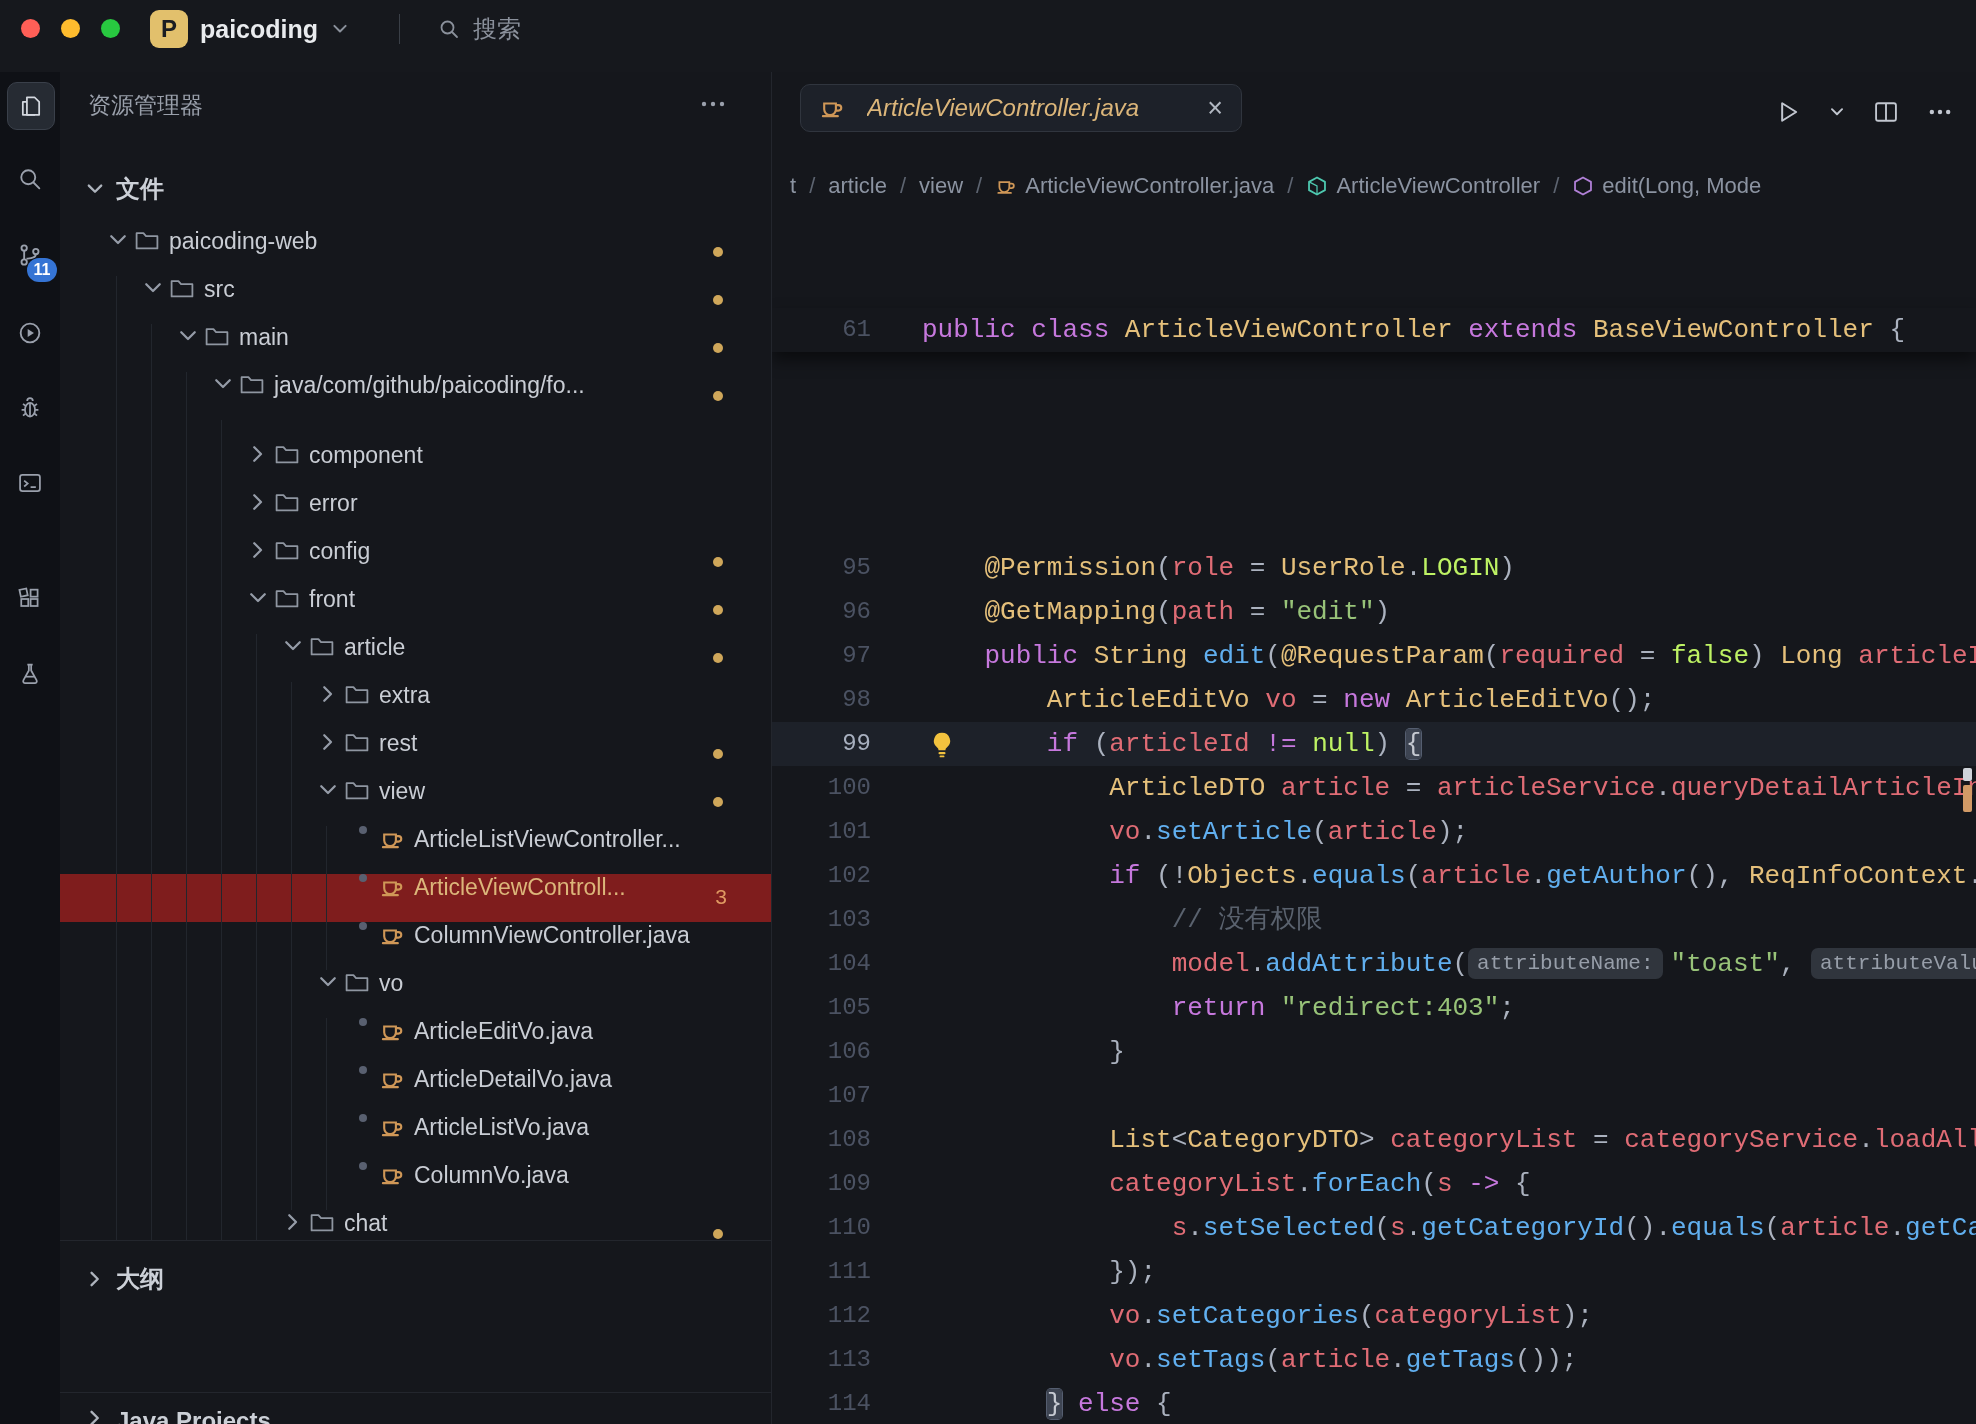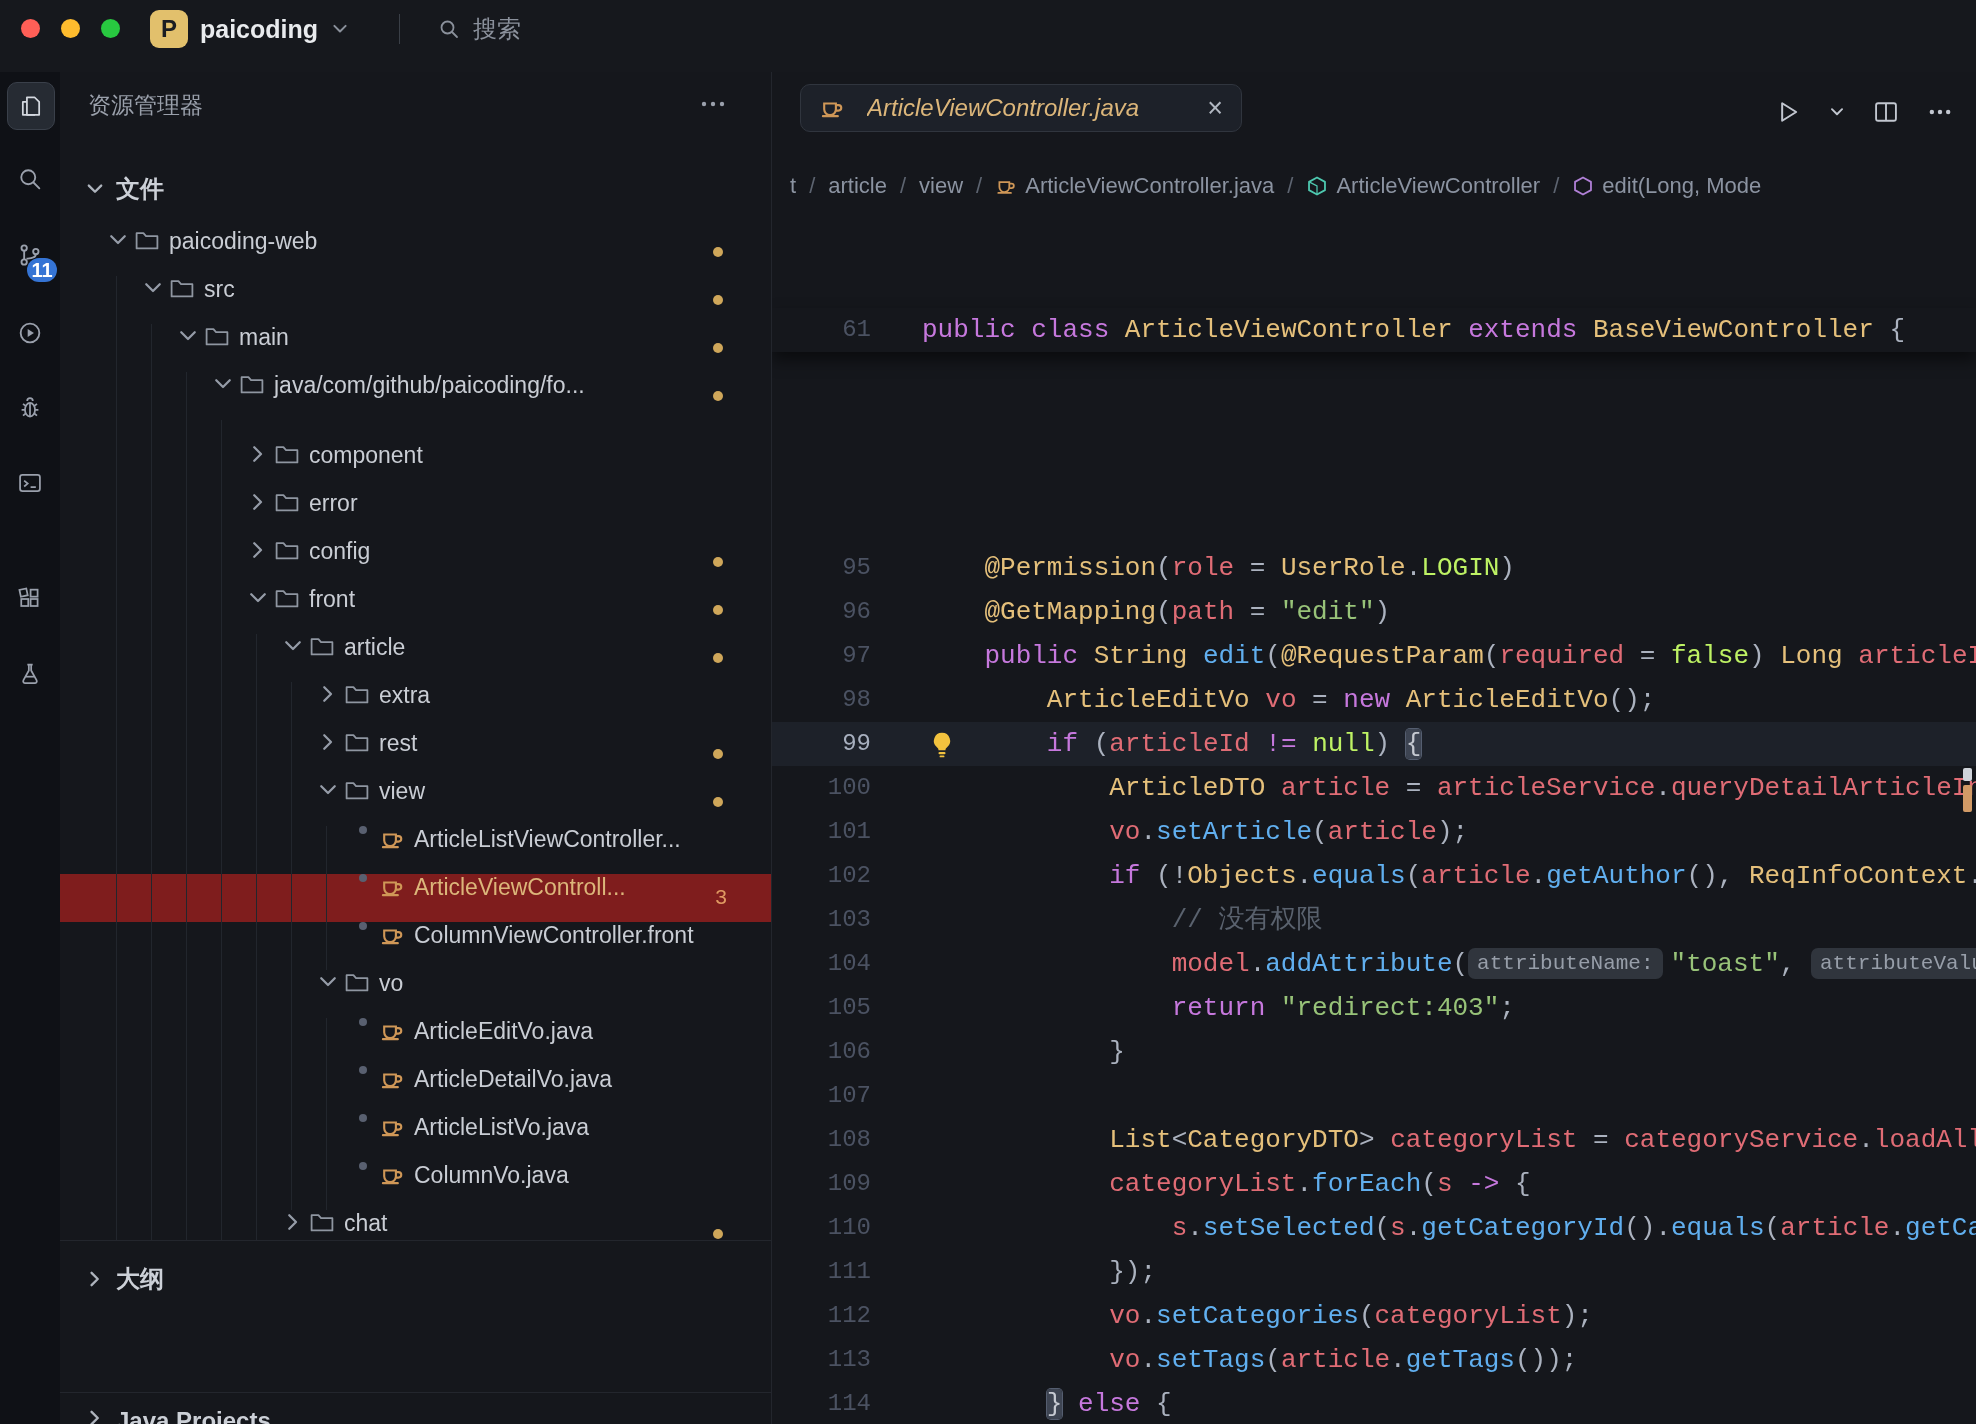--- a/index.html
+++ b/index.html
@@ -17,21 +17,21 @@
     font-size:24px;display:flex;align-items:center;justify-content:center;}
   .pname{color:#e9ebee;font-weight:bold;font-size:25px;}
   .tsep{position:absolute;left:399px;top:14px;width:1px;height:30px;background:#3a3f47;}
   .tsearch{position:absolute;left:437px;top:10px;height:38px;display:flex;align-items:center;gap:12px;color:#8a909b;font-size:24px;}
 
   
   .activitybar{position:absolute;left:0;top:72px;width:60px;bottom:0;background:#0f1116;border-right:1px solid #1e2127;}
   .abitem{position:absolute;left:7px;width:46px;height:46px;display:flex;align-items:center;justify-content:center;}
   .abitem.active{background:#262b33;border:1px solid #3a404a;border-radius:10px;}
   .abadge{position:absolute;right:-4px;bottom:-4px;min-width:24px;height:24px;border-radius:12px;background:#3574d4;
-    color:#fff;font-size:20px;font-weight:bold;display:flex;align-items:center;justify-content:center;padding:0 3px;}
+    color:#fff;font-size:16px;font-weight:bold;display:flex;align-items:center;justify-content:center;padding:0 3px;}
 
   
   .sidebar{position:absolute;left:60px;top:72px;width:711px;bottom:0;background:#15171c;border-right:1px solid #23262d;overflow:hidden;}
   .sb-head{position:absolute;left:0;top:0;width:100%;height:64px;}
   .sb-title{position:absolute;left:28px;top:18px;font-size:23px;color:#9aa0ab;}
   .sb-more{position:absolute;right:42px;top:20px;width:30px;height:24px;display:flex;align-items:center;}
   .sb-section{position:absolute;left:0;width:100%;display:flex;align-items:center;gap:10px;padding-left:24px;box-sizing:border-box;
     font-weight:bold;font-size:24px;color:#ccd0d7;}
   .sec-files{top:94px;height:46px;}
   .sec-outline{top:1168px;height:76px;border-top:1px solid #23262d;}
@@ -464,21 +464,21 @@
           <span class="fdot"></span>
           <span class="tico">
             <svg width="26" height="26" viewBox="0 0 16 16">
               <g fill="none" stroke="#cf9757" stroke-width="1.3">
                 <path d="M3.2 5.2h7.2v3.6a3.6 3.6 0 0 1-7.2 0z"></path>
                 <path d="M10.4 6.2h1.6a1.7 1.7 0 0 1 0 3.4h-1.6"></path>
                 <path d="M2.4 13h9.2" stroke-linecap="round"></path>
               </g>
             </svg>
           </span>
-          <span class="tlabel">ColumnViewController.front</span>
+          <span class="tlabel">ColumnViewController.java</span>
         </div>
       </div>
       <div class="trow">
         <div class="rin">
           <span class="ind" style="width: 210px;"></span>
           <span class="tchev">
             <svg width="24" height="24" viewBox="0 0 16 16">
               <path d="M3.5 5.5 8 10l4.5-4.5" fill="none" stroke="#959ca8" stroke-width="1.5" stroke-linecap="round" stroke-linejoin="round"></path>
             </svg>
           </span>

